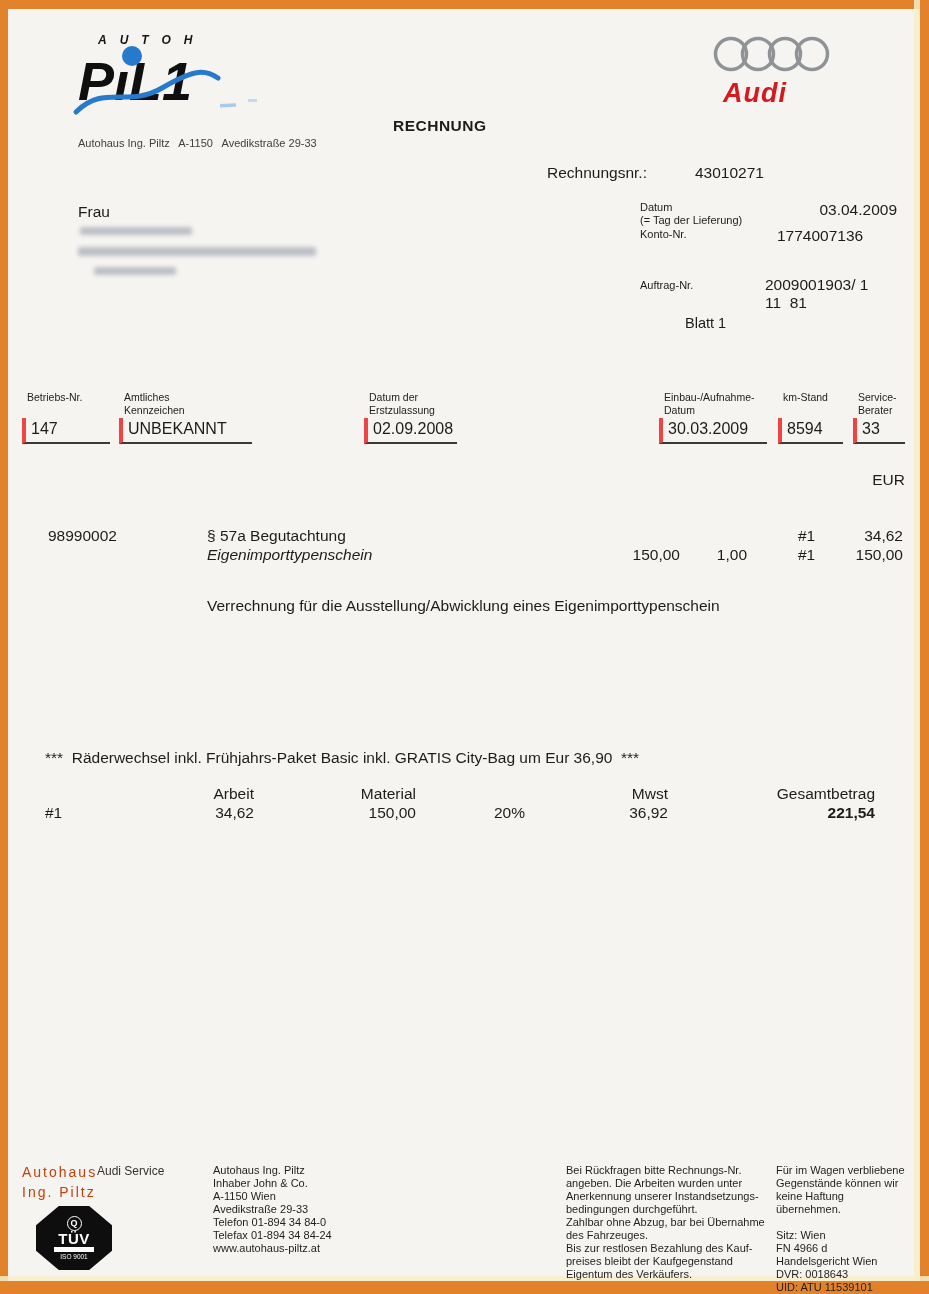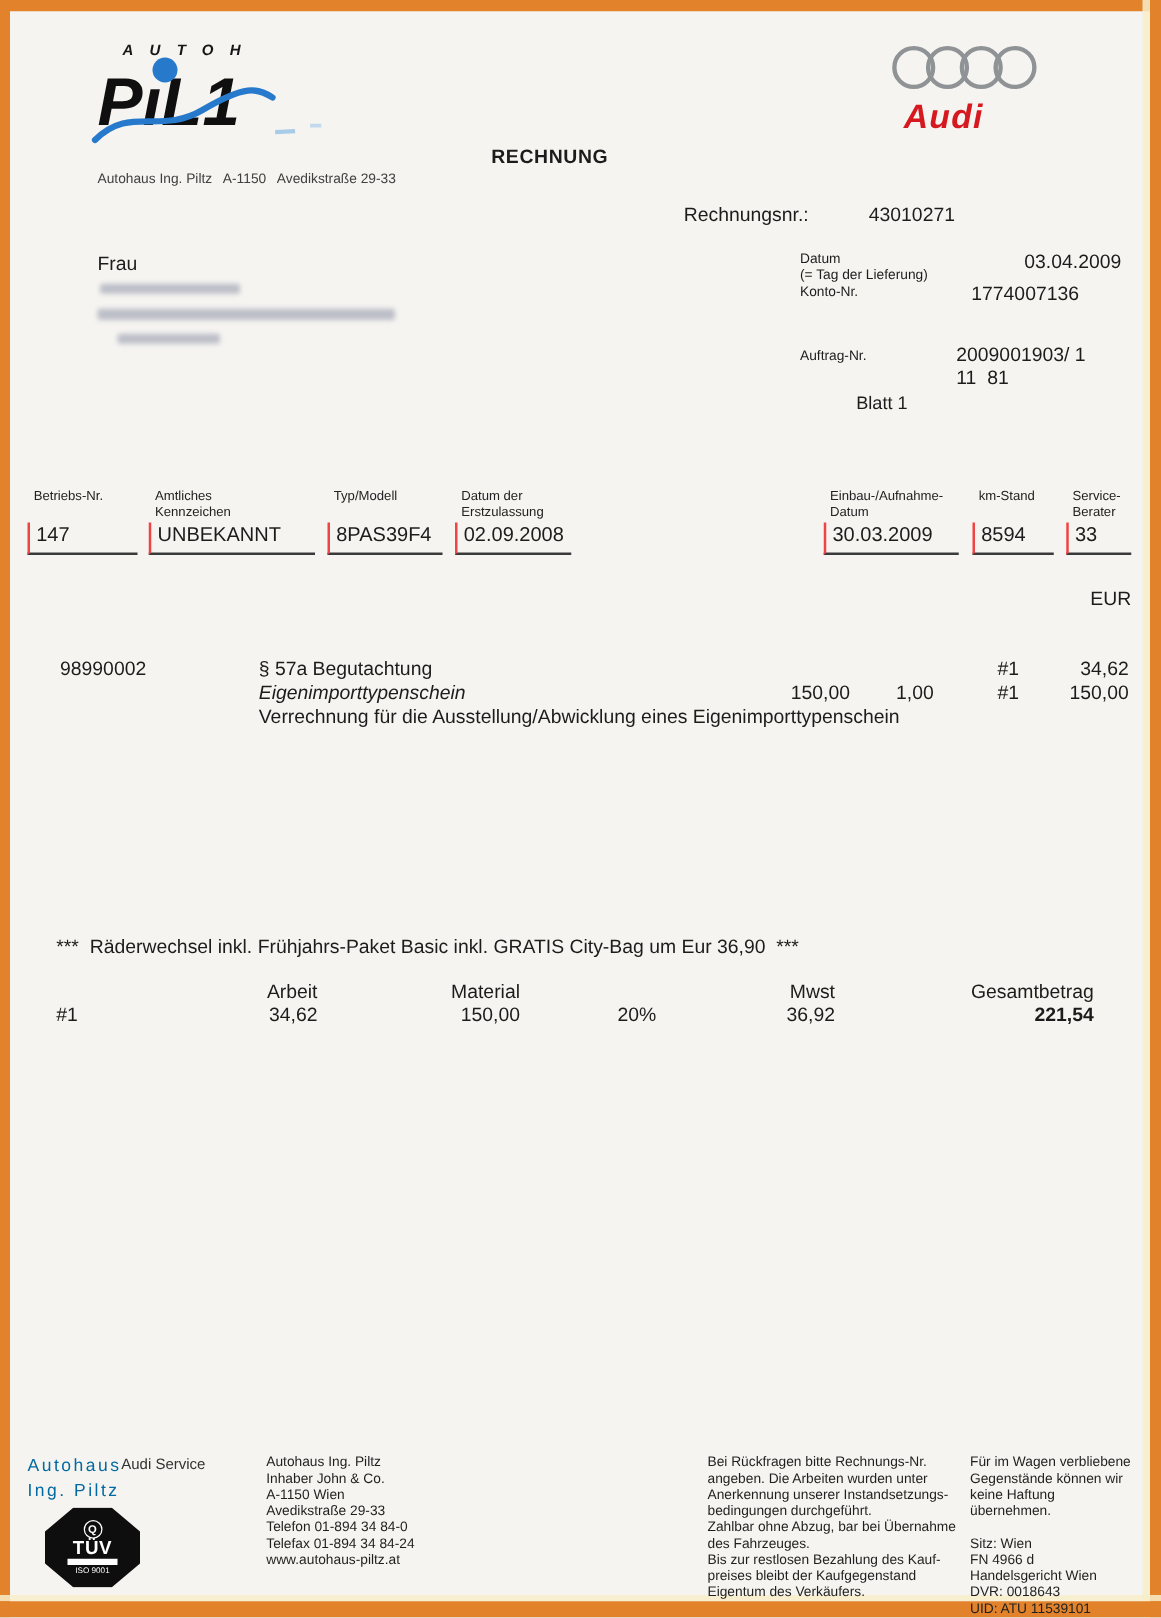--- a/index.html
+++ b/index.html
@@ -17,24 +17,24 @@
   .spaces{white-space:pre;}
   
   .frame{background:#e2832c;}
   .frame-cream{background:#f7edc9;opacity:.85;}
   
   .redact{background:#8f93a6;filter:blur(2px);opacity:.55;border-radius:2px;}
   .redact-inline{display:inline-block;background:#8f93a6;filter:blur(2px);opacity:.5;border-radius:2px;width:72px;height:11px;margin-left:10px;}
   
   .vfield{position:absolute;top:391px;}
   .vlabel{font-size:10.5px;line-height:12.5px;height:27px;padding-left:5px;white-space:pre-line;color:#222;}
-  .vvalue{font-size:16px;line-height:19px;border-left:2px solid #ef4444;border-bottom:2px solid #3a3a3a;padding:1px 2px 4px 5px;}
+  .vvalue{font-size:16px;line-height:19px;border-left:4px solid #ef4444;border-bottom:2px solid #3a3a3a;padding:1px 2px 4px 5px;}
   
   .fcol{font-size:11px;line-height:13px;white-space:pre-line;color:#1f1f1f;}
-  .brandfoot{font-size:14px;line-height:20px;letter-spacing:2px;color:#0369a1;white-space:pre-line;}
+  .brandfoot{font-size:14px;line-height:20px;letter-spacing:2px;color:#c2410c;white-space:pre-line;}
   .tuv{
     width:76px;height:64px;background:#0e0e0e;color:#fff;
     clip-path:polygon(30% 0,70% 0,100% 30%,100% 70%,70% 100%,30% 100%,0 70%,0 30%);
     display:flex;flex-direction:column;align-items:center;justify-content:center;
   }
   .tuv-q{width:13px;height:13px;border:1.5px solid #fff;border-radius:50%;font-size:9px;line-height:13px;text-align:center;font-weight:bold;}
   .tuv-name{font-size:15px;font-weight:bold;line-height:15px;letter-spacing:.5px;}
   .tuv-strip{width:40px;height:5px;background:#fff;margin:1px 0;}
   .tuv-iso{font-size:6.5px;line-height:8px;}
   .audi-word{font-size:27px;font-weight:bold;font-style:italic;letter-spacing:1px;color:#d6181f;}
@@ -95,24 +95,20 @@
 
   <div class="vfield" style="left:22px;width:88px;">
     <div class="vlabel">Betriebs-Nr.</div>
     <div class="vvalue">147</div>
   </div>
   <div class="vfield" style="left:119px;width:133px;">
     <div class="vlabel">Amtliches
 Kennzeichen</div>
     <div class="vvalue">UNBEKANNT</div>
   </div>
-  <div class="vfield" style="left:262px;width:92px;">
-    <div class="vlabel">Typ/Modell</div>
-    <div class="vvalue">8PAS39F4</div>
-  </div>
   <div class="vfield" style="left:364px;width:93px;">
     <div class="vlabel">Datum der
 Erstzulassung</div>
     <div class="vvalue">02.09.2008</div>
   </div>
   <div class="vfield" style="left:464px;width:187px;">
   </div>
   <div class="vfield" style="left:659px;width:108px;">
     <div class="vlabel">Einbau-/Aufnahme-
 Datum</div>
@@ -134,21 +130,21 @@
   <div class="ab s15" style="left:207px;top:526px;">§ 57a Begutachtung</div>
   <div class="ab s15" style="left:798px;top:526px;">#1</div>
   <div class="ab s15 r" style="left:803px;top:526px;width:100px;">34,62</div>
 
   <div class="ab s15" style="left:207px;top:545px;font-style:italic;">Eigenimporttypenschein</div>
   <div class="ab s15 r" style="left:580px;top:545px;width:100px;">150,00</div>
   <div class="ab s15 r" style="left:667px;top:545px;width:80px;">1,00</div>
   <div class="ab s15" style="left:798px;top:545px;">#1</div>
   <div class="ab s15 r" style="left:803px;top:545px;width:100px;">150,00</div>
 
-  <div class="ab s15" style="left:207px;top:564px;">Verrechnung für die Ausstellung/Abwicklung eines Eigenimporttypenschein</div>
+  <div class="ab s15" style="left:207px;top:596px;">Verrechnung für die Ausstellung/Abwicklung eines Eigenimporttypenschein</div>
 
   <div class="ab s15 spaces" style="left:45px;top:748px;">***  Räderwechsel inkl. Frühjahrs-Paket Basic inkl. GRATIS City-Bag um Eur 36,90  ***</div>
 
   <div class="ab s15 r" style="left:154px;top:784px;width:100px;">Arbeit</div>
   <div class="ab s15 r" style="left:316px;top:784px;width:100px;">Material</div>
   <div class="ab s15 r" style="left:568px;top:784px;width:100px;">Mwst</div>
   <div class="ab s15 r" style="left:730px;top:784px;width:145px;">Gesamtbetrag</div>
 
   <div class="ab s15" style="left:45px;top:803px;">#1</div>
   <div class="ab s15 r" style="left:154px;top:803px;width:100px;">34,62</div>

